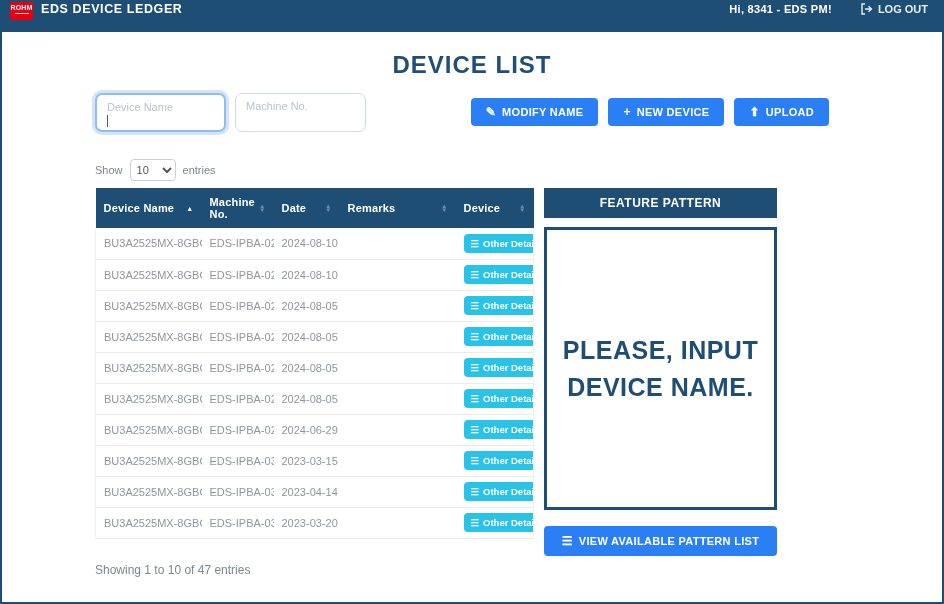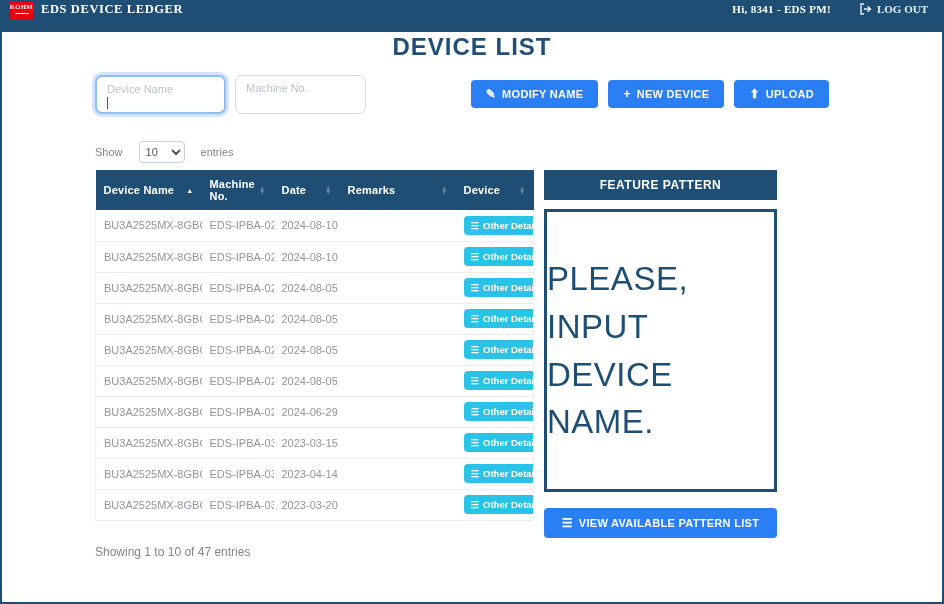--- a/index.html
+++ b/index.html
@@ -8,39 +8,38 @@
     font-family:"Liberation Sans", sans-serif;
     background:#ffffff;
     border:2px solid #1f4e74;
     overflow:hidden;
   }
 
   
   .topbar {
     height:30px; background:#1f4e74; display:flex; align-items:center;
     padding:0 14px 16px 8px;
-    font-family:Liberation Serif, serif;
   }
   .logo {
     width:23px; height:21px; background:#e60012; border-radius:2px;
     display:flex; flex-direction:column; align-items:center; justify-content:center;
     margin-right:8px; flex:0 0 auto;
   }
   .logo .logo-txt { color:#fff; font-size:7px; font-weight:bold; letter-spacing:.2px; line-height:7px; }
   .logo .logo-bar { width:14px; height:1px; background:#ffffff; margin-top:2px; opacity:.9; }
   .app-title { color:#fff; font-weight:bold; font-size:12.5px; letter-spacing:.6px; }
   .topbar-right { margin-left:auto; display:flex; align-items:center; gap:28px;text-align:center; }
   .greeting { color:#fff; font-size:11px; font-weight:bold; letter-spacing:.3px; }
   .logout { display:flex; align-items:center; gap:5px; color:#e8eef4; font-size:11px; font-weight:bold; cursor:pointer; }
   .logout svg { display:block; }
 
   
   .page-title {
     text-align:center; color:#1f4e79; font-size:24px; font-weight:bold;
-    letter-spacing:1px; margin-top:1px;
+    letter-spacing:1px; margin-top:19px;
   }
 
   
   .content { width:754px; margin:14px auto 0; }
 
   .search-row { display:flex; align-items:flex-start; }
   .input-box {
     width:131px; height:39px; border:1px solid #d4dce3; border-radius:7px;
     padding:6px 10px; background:#fff; position:relative;
   }
@@ -54,21 +53,21 @@
 
   .btn-group { margin-left:auto; display:flex; gap:10px; padding-right:20px; margin-top:5px; }
   .btn-primary {
     background:#2a7ff4; color:#fff; border:none; border-radius:4px;
     font-family:"Liberation Sans", sans-serif;
     height:28px; padding:0 15px; font-size:11px; font-weight:bold;
     display:flex; align-items:center; gap:6px; letter-spacing:.3px; cursor:pointer;
   }
   .btn-icon { font-size:12px; line-height:1; }
 
-  .show-row { margin-top:27px; display:flex; align-items:center; gap:16px; font-size:11px; color:#7d868d; }
+  .show-row { margin-top:27px; display:flex; align-items:center; gap:7px; font-size:11px; color:#7d868d; }
   .show-select {
     width:46px; height:22px; border:1px solid #c9d1d8; border-radius:4px;
     font-family:"Liberation Sans", sans-serif; font-size:11px; color:#555; background:#fff; padding:0 2px;
   }
 
   .main-row { display:flex; gap:11px; margin-top:7px; align-items:flex-start; }
   .left-col { width:438px; }
   .right-col { width:233px; }
 
   
@@ -114,22 +113,22 @@
   
   .panel-header {
     background:#1f4e74; color:#fff; font-weight:bold; font-size:12px;
     text-align:center; padding:8px 17px; letter-spacing:.5px;
   }
   .pattern-box {
     margin-top:9px; border:3px solid #1f4e74; height:283px; background:#fff;
     display:flex; flex-direction:column; align-items:center; justify-content:center;
   }
   .pattern-msg {
-    color:#1f4e74; font-weight:normal; font-size:33px; line-height:1.45;
-    letter-spacing:.5px;
+    color:#1f4e74; font-weight:bold; font-size:25px; line-height:1.45;
+    text-align:center; letter-spacing:.5px;
   }
   .view-btn {
     margin-top:16px; width:100%; background:#2a7ff4; color:#fff; border:none;
     border-radius:4px; padding:9px 0; font-size:11px; font-weight:bold;
     font-family:"Liberation Sans", sans-serif;
     display:flex; align-items:center; justify-content:center; gap:6px;
     letter-spacing:.3px; cursor:pointer;
   }
 </style>
 </head>

